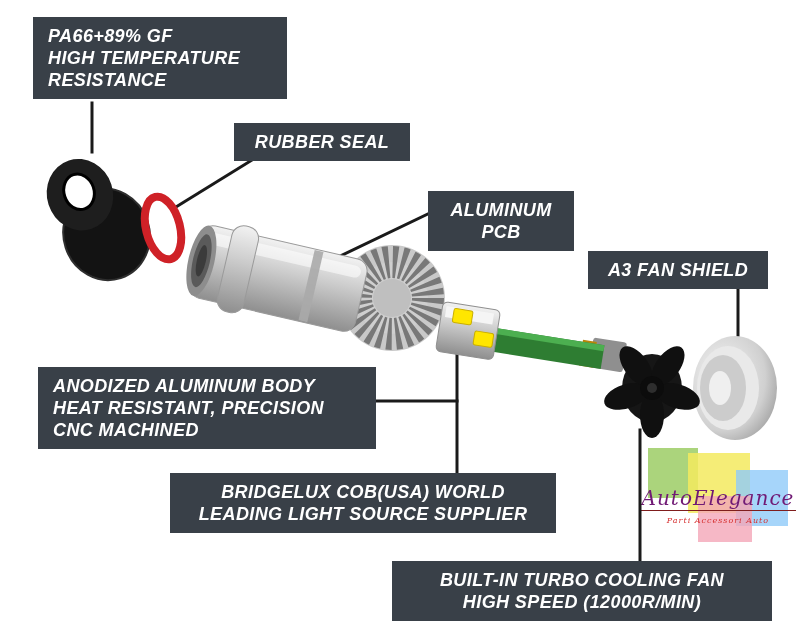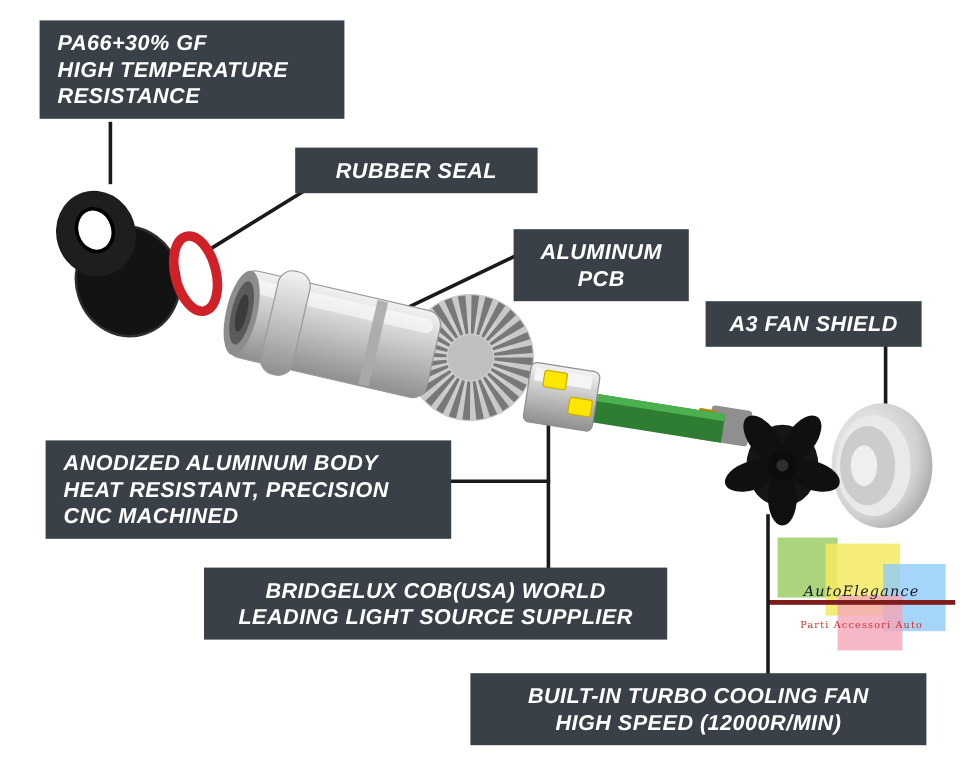--- a/index.html
+++ b/index.html
@@ -22,42 +22,42 @@
     position:absolute; z-index:2;
     background:var(--label-bg,#394048);
     color:var(--label-text,#ffffff);
     font-weight:bold; font-style:italic;
     font-size:18px; line-height:22px; letter-spacing:.4px;
     padding:8px 15px; white-space:pre-line;
   }
   .callout.center { text-align:center; padding:8px 10px; }
 
   #c-pa66      { left:33px;  top:17px;  width:254px; }
-  #c-rubber    { left:246px; top:123px; width:202px; }
+  #c-rubber    { left:234px; top:123px; width:176px; }
   #c-alupcb    { left:428px; top:191px; width:146px; }
   #c-shield    { left:588px; top:251px; width:180px;font-style:italic; }
   #c-anodized  { left:38px;  top:367px; width:338px; }
   #c-bridgelux { left:170px; top:473px; width:386px; }
   #c-fan       { left:392px; top:561px; width:380px; }
 
   .watermark { position:absolute; z-index:0; left:640px; top:440px; width:156px; height:110px; }
   .wsq { position:absolute; }
   .wsq.g { left:8px;  top:8px;  width:50px; height:50px; background:var(--logo-green,#9ccc65);  opacity:.85; }
   .wsq.y { left:48px; top:13px; width:62px; height:60px; background:var(--logo-yellow,#f3ea5f); opacity:.85; }
   .wsq.b { left:96px; top:30px; width:52px; height:56px; background:var(--logo-blue,#90caf9);   opacity:.8; }
   .wsq.p { left:58px; top:56px; width:54px; height:46px; background:var(--logo-pink,#f4a6b8);   opacity:.8; }
   .wm-text {
     position:absolute; left:0; top:46px; width:100%; text-align:center;
     font-family:"DejaVu Serif", serif; font-style:italic;
-    font-size:12px; letter-spacing:1px; color:#0f172a;
-    border-bottom:4px solid #7f1d1d;
+    font-size:20px; letter-spacing:1px; color:#701a75;
+    border-bottom:1px solid #7f1d1d;
   }
   .wm-tag {
     position:absolute; left:0; top:76px; width:100%; text-align:center;
-    font-family:"DejaVu Serif", serif; 
+    font-family:"DejaVu Serif", serif; font-style:italic;
     font-size:8px; letter-spacing:1px; color:#d63030;
   }
 </style>
 </head>
 <body>
 
 <div class="stage">
 
   <div class="watermark">
     <div class="wsq g"></div>
@@ -145,21 +145,21 @@
         <ellipse cx="679" cy="388" rx="23" ry="12" transform="rotate(90 652 388)"></ellipse>
         <ellipse cx="679" cy="388" rx="23" ry="12" transform="rotate(162 652 388)"></ellipse>
         <ellipse cx="679" cy="388" rx="23" ry="12" transform="rotate(234 652 388)"></ellipse>
         <ellipse cx="679" cy="388" rx="23" ry="12" transform="rotate(306 652 388)"></ellipse>
       </g>
       <circle cx="652" cy="388" r="12" fill="#0c0c0c"></circle>
       <circle cx="652" cy="388" r="5" fill="#2e2e2e"></circle>
     </g>
   </svg>
 
-  <div class="callout" id="c-pa66">PA66+30% GF
+  <div class="callout" id="c-pa66">PA66+89% GF
 HIGH TEMPERATURE
 RESISTANCE</div>
 
   <div class="callout center" id="c-rubber">RUBBER SEAL</div>
 
   <div class="callout center" id="c-alupcb">ALUMINUM PCB</div>
 
   <div class="callout center" id="c-shield">A3 FAN SHIELD</div>
 
   <div class="callout center" id="c-bridgelux">BRIDGELUX COB(USA) WORLD

